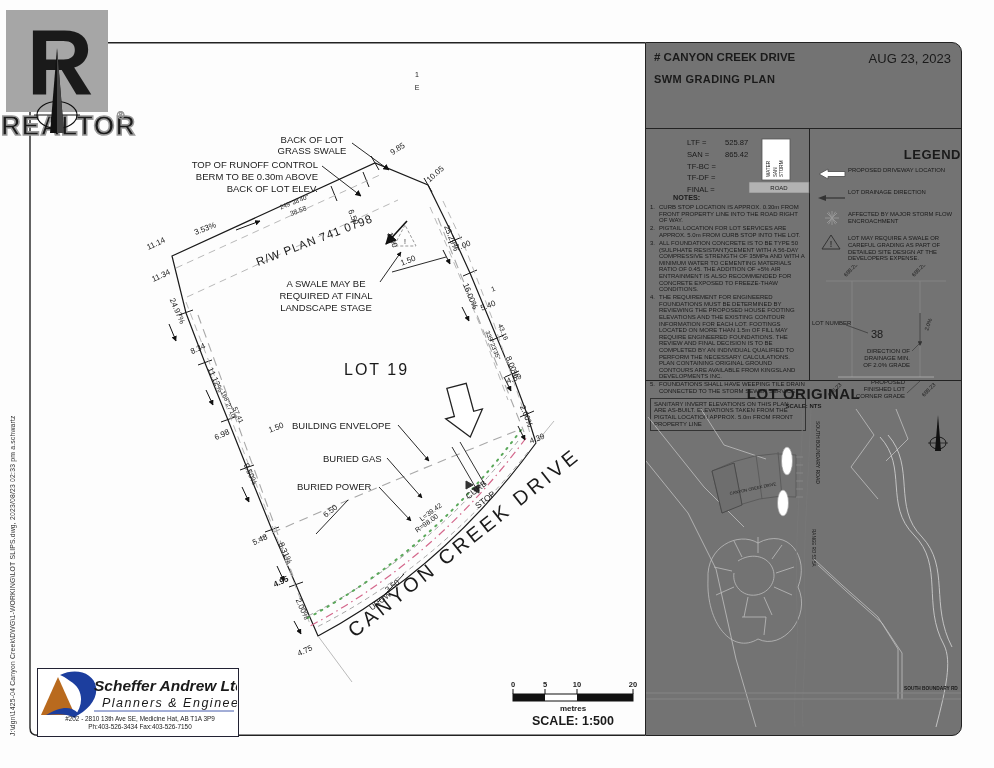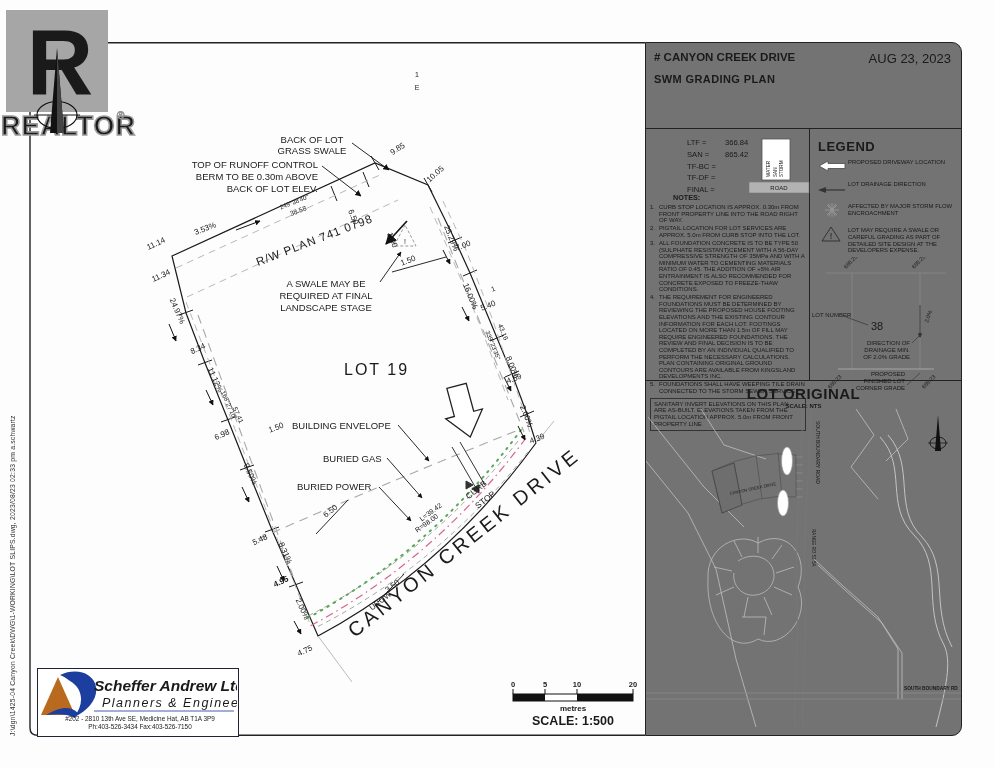--- a/index.html
+++ b/index.html
@@ -20,21 +20,21 @@
   .col-right{position:absolute;left:164px;top:0;right:0;height:251px;}
   .elev{position:absolute;left:6px;top:8px;font-size:7.6px;line-height:1.55;margin-left:35px;}
   .elev-row{display:flex;}
   .elev-lbl{width:38px;}
   .roadsym{position:absolute;left:102px;top:8px;}
   .notes{position:absolute;left:4px;top:64px;right:3px;}
   .notes-h{font-size:7.2px;font-weight:bold;margin-bottom:2px;padding-left:23px;}
   .note-item{display:flex;font-size:6px;line-height:1.1;margin-bottom:1.5px;}
   .note-num{width:9px;flex:none;}
   .note-box{border:1px solid #333;font-size:6px;line-height:1.12;padding:2px 3px;margin-top:3px;}
-  .legend-h{font-size:13px;font-weight:bold;margin:10px 0 2px 8px;letter-spacing:.5px;}
+  .legend-h{font-size:13px;font-weight:bold;margin:18px 0 2px 8px;letter-spacing:.5px;text-align:right;}
   .lg-item{display:flex;align-items:flex-start;margin:3px 2px 3px 8px;}
   .lg-icon{width:30px;flex:none;padding-top:1px;}
   .lg-txt{font-size:5.9px;line-height:1.15;padding-top:2px;}
   .lotloc{position:relative;height:354px;}
   .lotloc-h{text-align:center;font-size:15px;font-weight:bold;margin-top:4px;letter-spacing:.5px;}
   .lotloc-s{text-align:center;font-size:6px;font-weight:bold;margin-top:1px;}
   
   .logobox{position:absolute;left:37px;top:668px;width:202px;height:69px;border:1.2px solid #223;
            background:#fff;box-sizing:border-box;}
   
@@ -254,21 +254,21 @@
       <span class="tb-date">AUG 23, 2023</span>
     </div>
     <div class="tb-sub">SWM GRADING PLAN</div>
   </div>
 
   <div class="cols">
     <div class="col-left">
       <div class="elev" id="elev-rows">
           <div class="elev-row">
             <span class="elev-lbl">LTF =</span>
-            <span>366.84</span>
+            <span>525.87</span>
           </div>
           <div class="elev-row">
             <span class="elev-lbl">SAN =</span>
             <span>865.42</span>
           </div>
           <div class="elev-row">
             <span class="elev-lbl">TF-BC =</span>
             <span></span>
           </div>
           <div class="elev-row">

